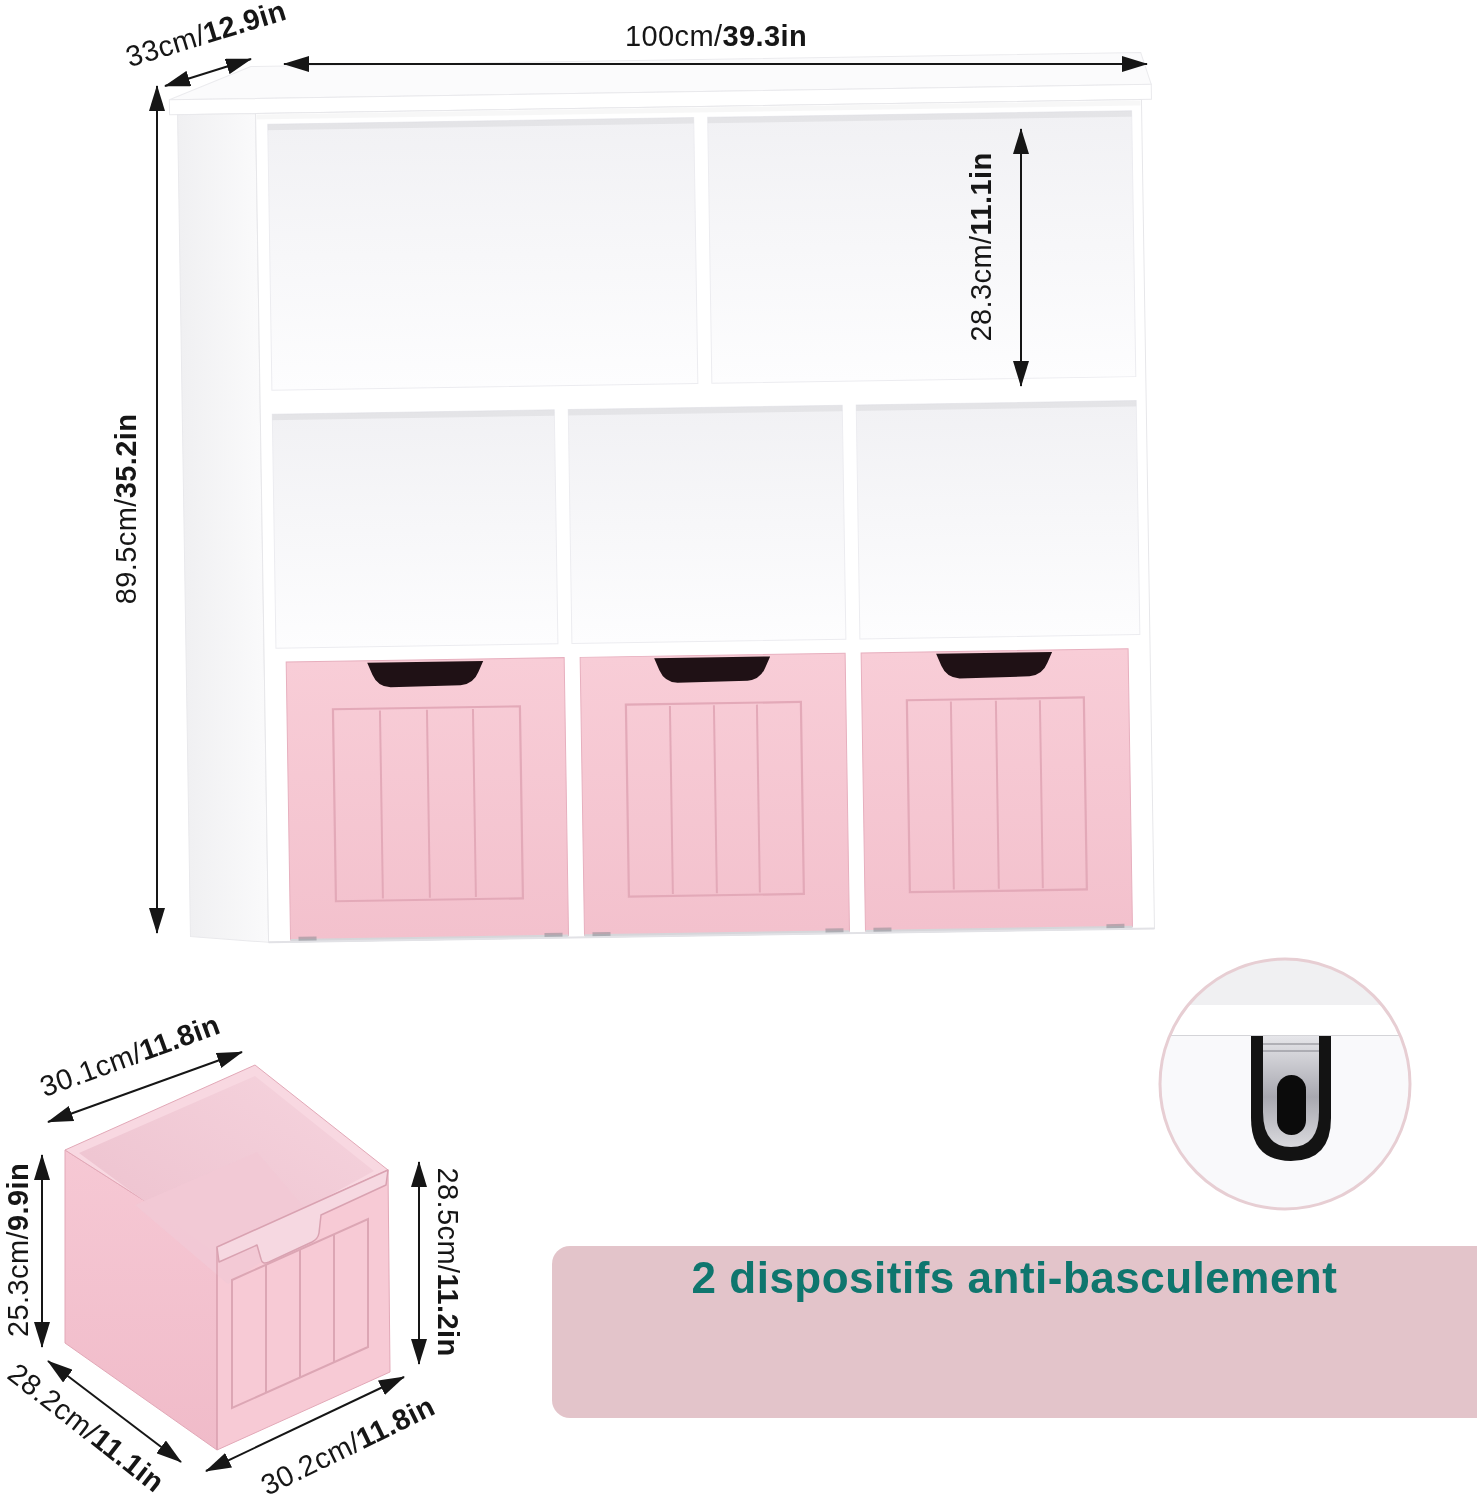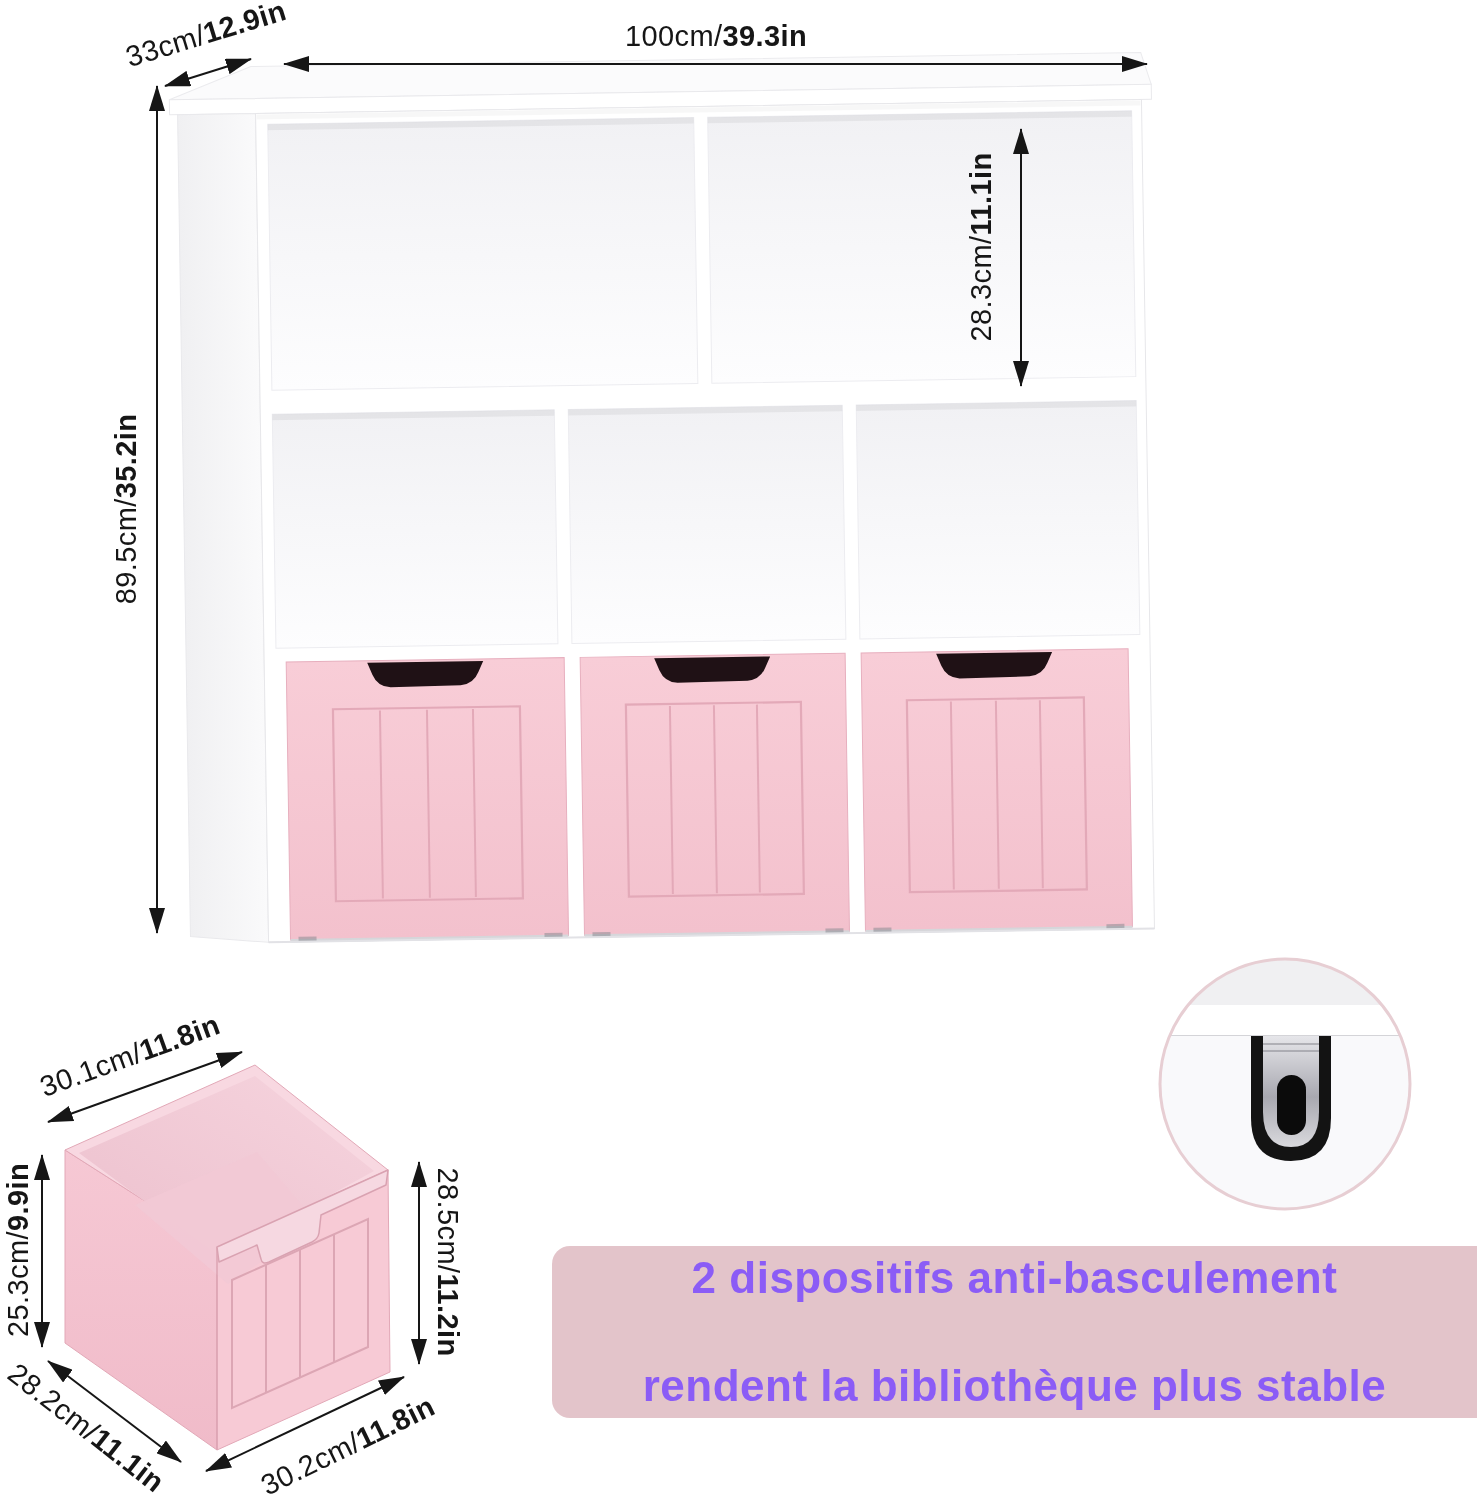--- a/index.html
+++ b/index.html
@@ -8,22 +8,22 @@
     font-family:"Liberation Sans",sans-serif;
   }
   .stage svg{position:absolute;left:0;top:0;}
   .dim-label{
     position:absolute;white-space:nowrap;font-size:29px;color:#161616;letter-spacing:.4px;
     transform:translate(-50%,-50%) rotate(var(--rot,0deg));
   }
   .dim-label .imp{font-weight:700;}
   .banner-text{
     position:absolute;left:552px;top:1246px;width:925px;height:172px;
-    display:flex;flex-direction:column;justify-content:space-between;align-items:center;
-    color:#8b5cf6;font-weight:700;font-size:44px;line-height:64px;text-align:center;
+    display:flex;flex-direction:column;justify-content:flex-start;align-items:center;
+    color:#0f766e;font-weight:700;font-size:44px;line-height:64px;text-align:center;
     letter-spacing:.5px;
   }
 </style>
 </head>
 <body>
 
 <div class="stage">
 
 <svg width="1477" height="1500" viewBox="0 0 1477 1500">
   <defs>
@@ -195,16 +195,15 @@
 </div>
 <div class="dim-label" style="left:348px;top:1446px;--rot:-26deg">
   <span>30.2cm/</span><span class="imp">11.8in</span>
 </div>
 <div class="dim-label" style="left:447px;top:1262px;--rot:90deg">
   <span>28.5cm/</span><span class="imp">11.2in</span>
 </div>
 
 <div class="banner-text">
   <span>2 dispositifs anti-basculement</span>
-  <span>rendent la bibliothèque plus stable</span>
 </div>
 
 </div>
 
 </body></html>

